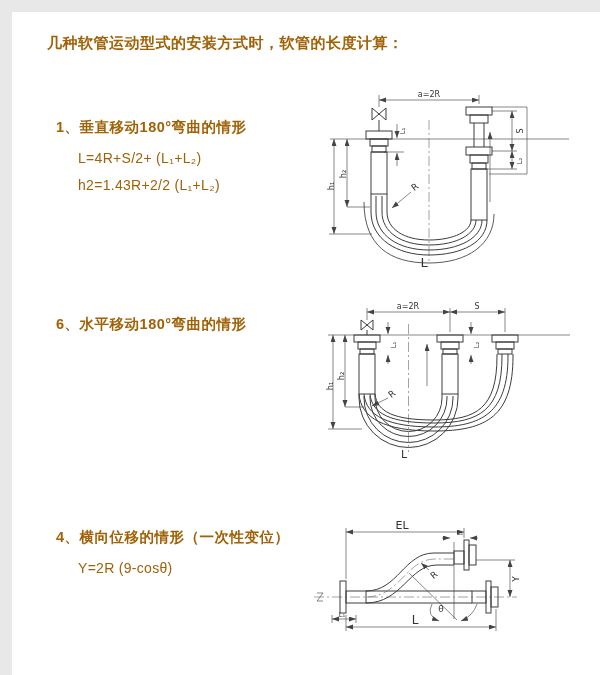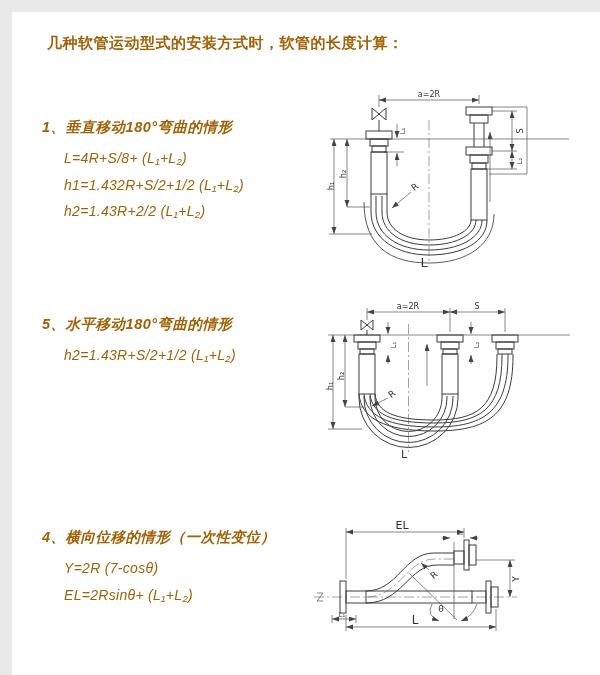--- a/index.html
+++ b/index.html
@@ -5,53 +5,50 @@
   html,body{margin:0;padding:0;background:#e8e8e8;}
   .page{
     position:relative;width:600px;height:675px;background:#ffffff;
     font-family:"Liberation Sans","DejaVu Sans",sans-serif;color:#a16207;
     overflow:hidden;margin:12px;
   }
   .title{
     position:absolute;left:35px;top:22px;font-size:15px;font-weight:700;
     letter-spacing:0.5px;
   }
-  .section{position:absolute;left:30px;width:275px;font-style:italic;}
+  .section{position:absolute;left:44px;width:275px;}
   .section .heading{font-size:14.5px;font-weight:700;letter-spacing:0.5px;margin:0 0 8px 0;}
   .section .formula{font-size:14px;font-weight:400;line-height:26.5px;margin-left:22px;letter-spacing:0.3px;}
   .diagram{position:absolute;}
   svg text{font-family:"DejaVu Sans","Liberation Sans",sans-serif;fill:#333;}
   .thin{stroke:#555;stroke-width:0.7;fill:none;}
   .draw{stroke:#3c3c3c;stroke-width:1;fill:none;}
   .lite{stroke:#3c3c3c;stroke-width:0.85;fill:none;}
   .cl{stroke:#666;stroke-width:0.6;fill:none;stroke-dasharray:10 3 2 3;}
 </style>
 </head>
 <body>
 
 <div class="page">
 
   <div class="title">几种软管运动型式的安装方式时，软管的长度计算：</div>
 
   <div class="section" style="top:106px;">
     <div class="heading">1、垂直移动180°弯曲的情形</div>
-    <div class="formula">L=4R+S/8+ (L₁+L₂)</div>
-    <div class="formula">h1=1.432R+S/2+1/2 (L₁+L₂)</div>
+    <div class="formula">L=4R+S/2+ (L₁+L₂)</div>
     <div class="formula">h2=1.43R+2/2 (L₁+L₂)</div>
   </div>
 
   <div class="section" style="top:303px;">
-    <div class="heading">5、水平移动180°弯曲的情形</div>
-    <div class="formula">h2=1.43R+S/2+1/2 (L₁+L₂)</div>
+    <div class="heading">6、水平移动180°弯曲的情形</div>
   </div>
 
   <div class="section" style="top:516px;">
     <div class="heading">4、横向位移的情形（一次性变位）</div>
-    <div class="formula">Y=2R (7-cosθ)</div>
-    <div class="formula">EL=2Rsinθ+ (L₁+L₂)</div>
+    <div class="formula">Y=2R (9-cosθ)</div>
   </div>
 
   <svg class="diagram" style="left:312px;top:62px;" width="260" height="195" viewBox="0 0 260 195">
     <defs>
       <marker id="a1" markerUnits="userSpaceOnUse" markerWidth="8" markerHeight="6" refX="7" refY="2.5" orient="auto-start-reverse">
         <path d="M0,0 L7,2.5 L0,5 Z" fill="#444"></path>
       </marker>
       <pattern id="p1" width="4" height="4" patternUnits="userSpaceOnUse">
         <path d="M0,0 L4,4 M4,0 L0,4" stroke="#808080" stroke-width="0.5"></path>
       </pattern>

